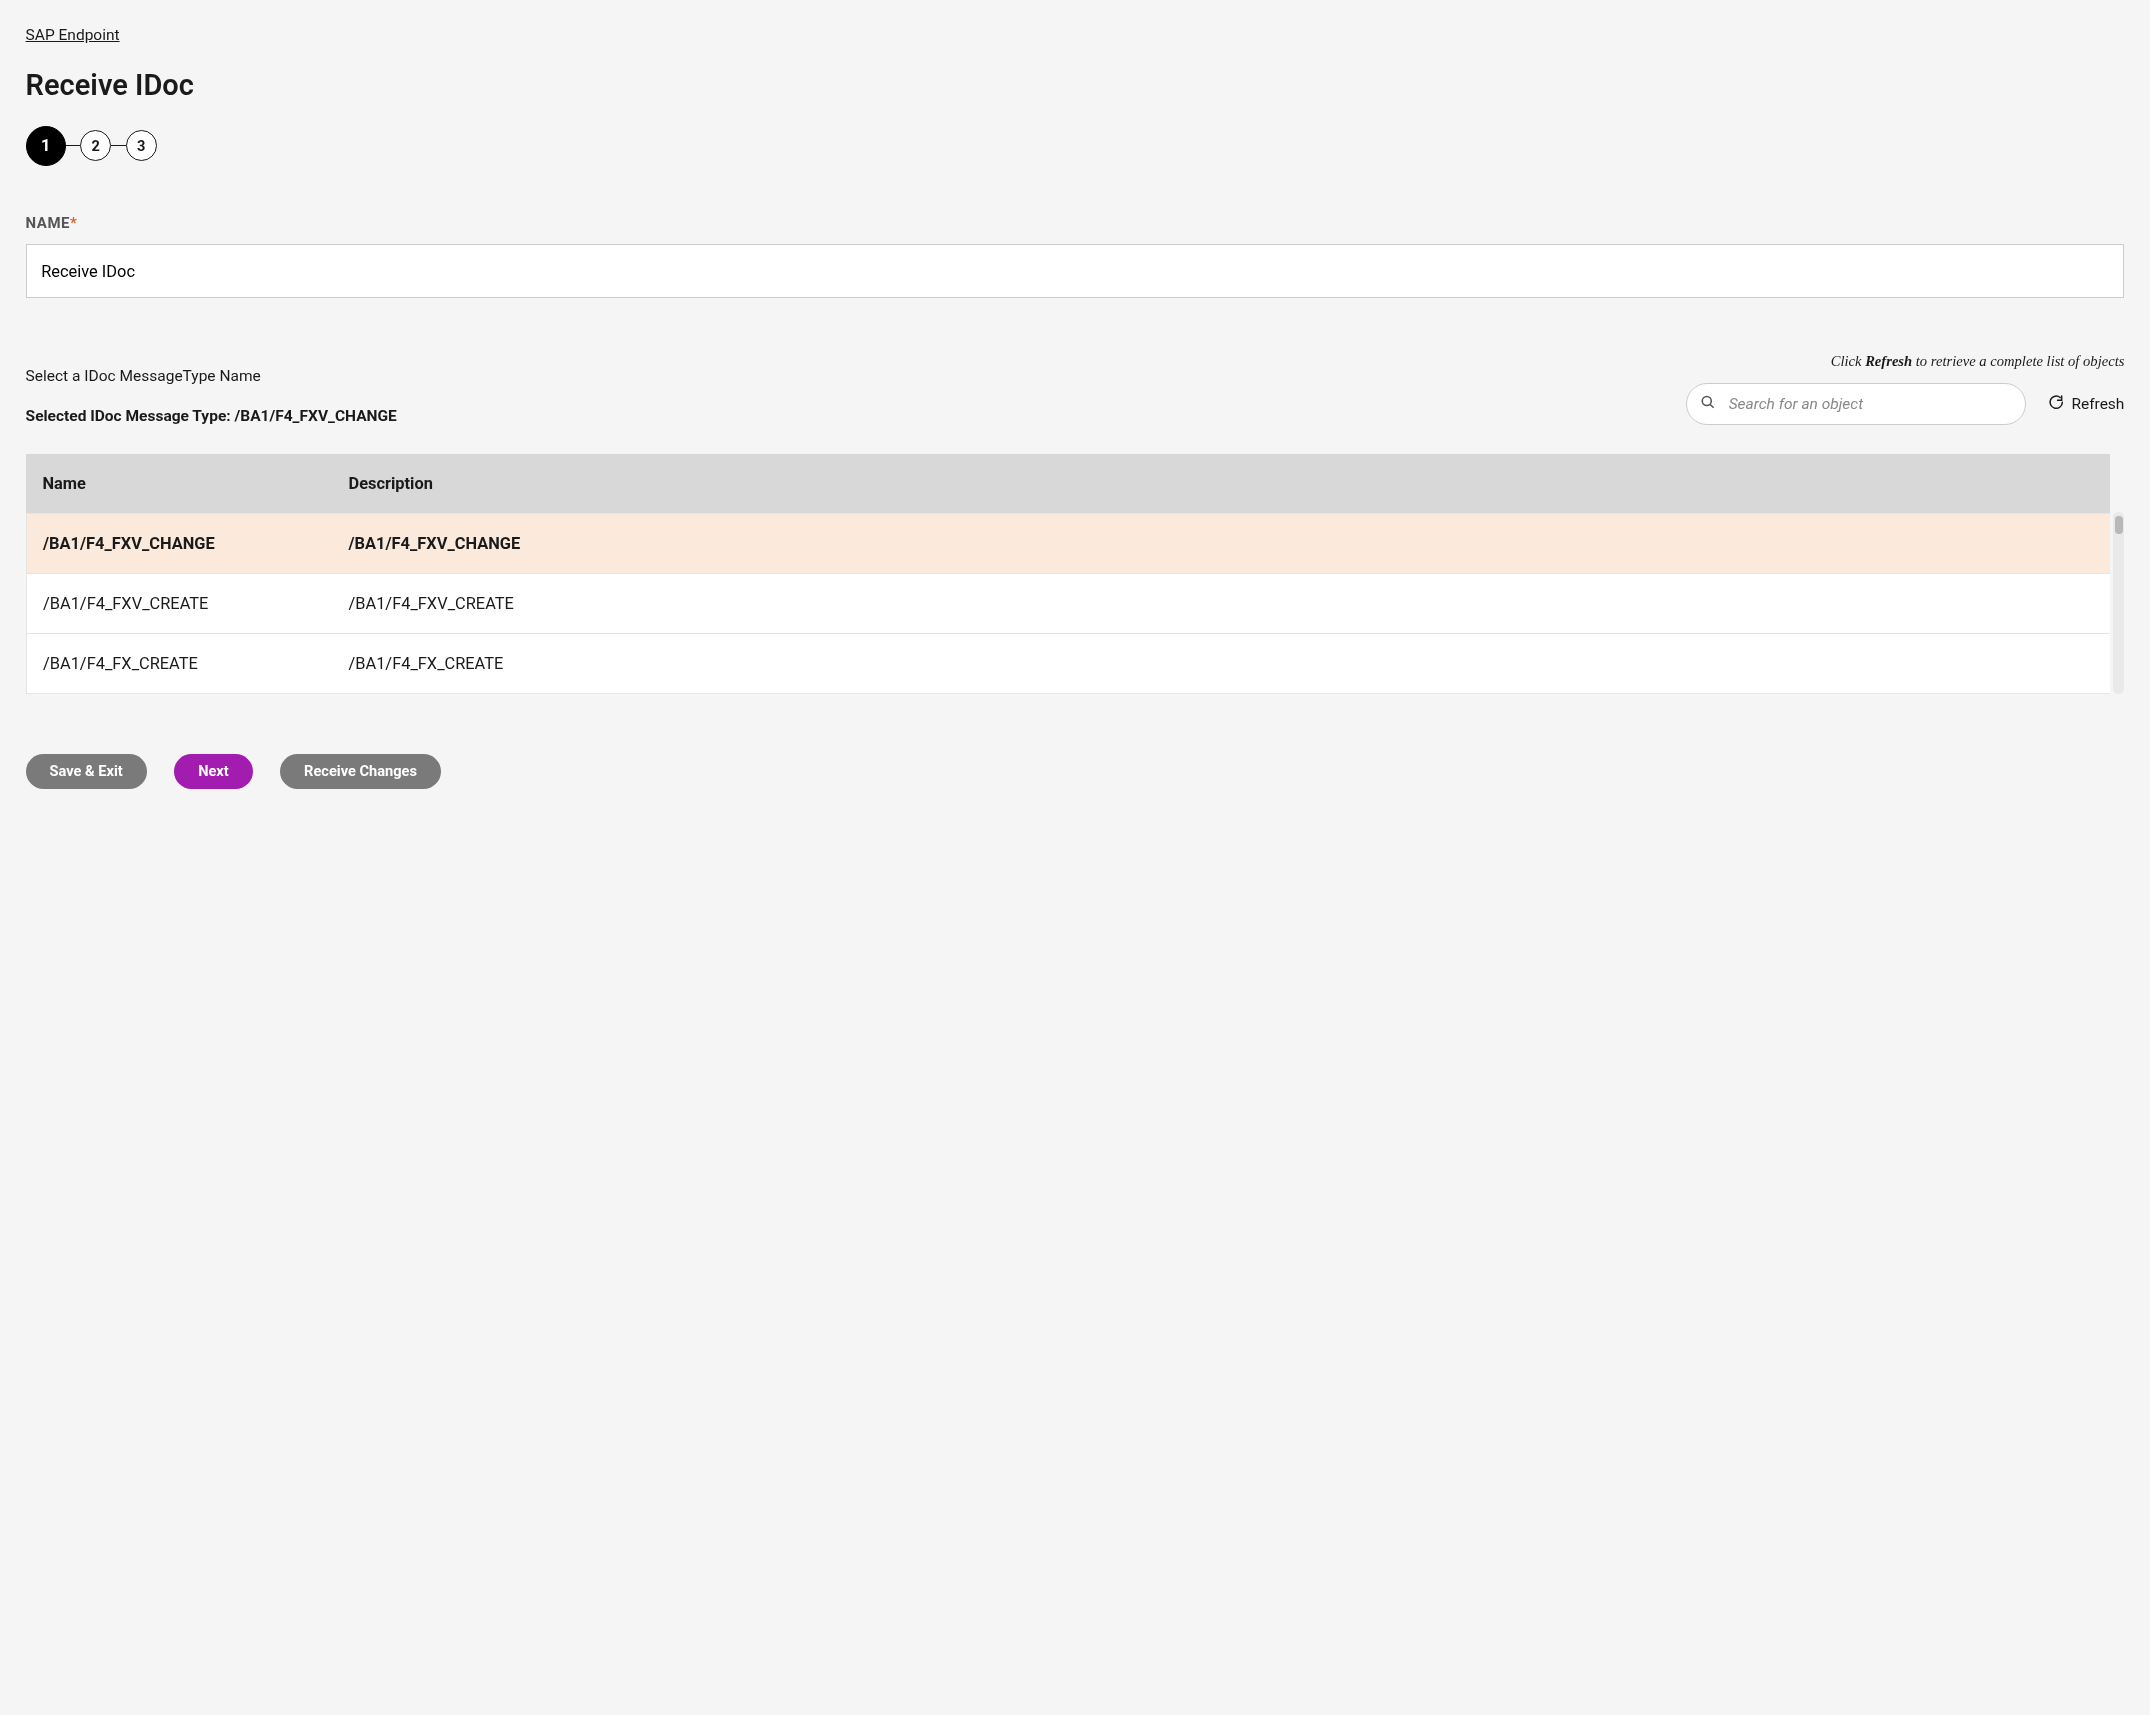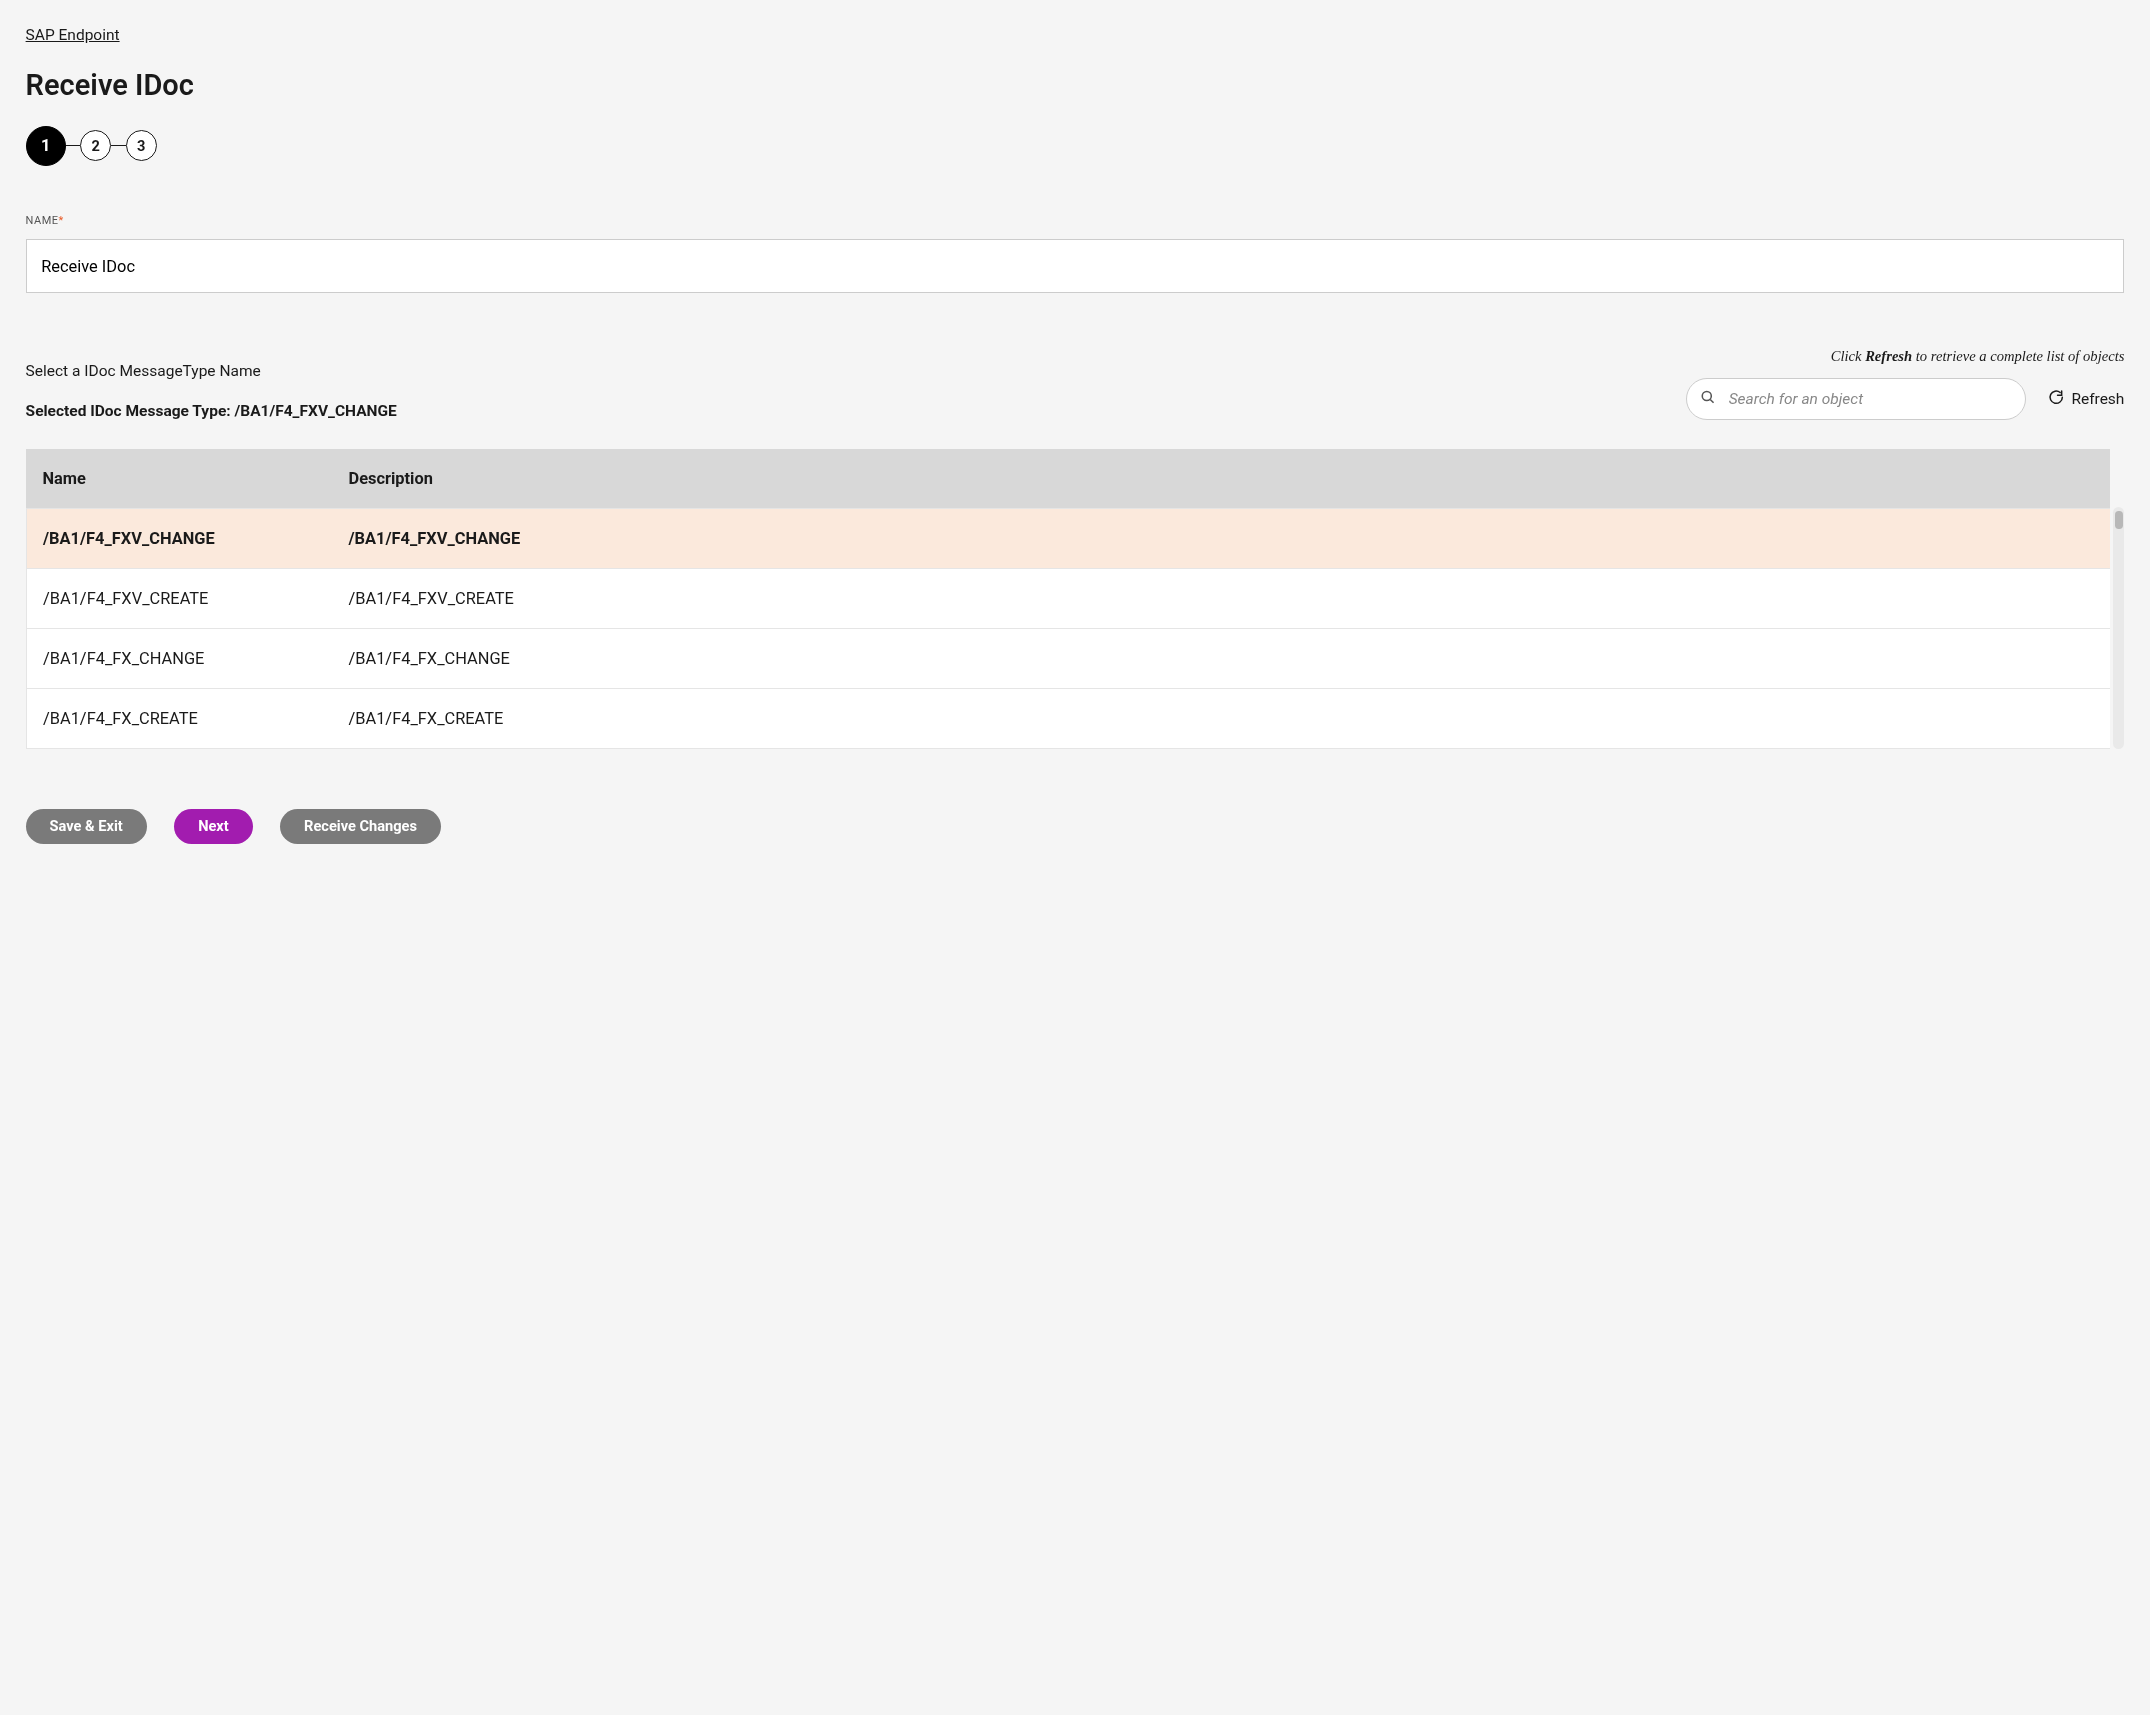--- a/index.html
+++ b/index.html
@@ -51,22 +51,22 @@
       width: 31px;
       height: 31px;
       font-size: 14.6px;
     }
     .step-connector {
       width: 14.6px;
       height: 1.4px;
       background: #1a1a1a;
     }
     .field-label {
-      font-size: 11px;
-      font-weight: 400;
+      font-size: 15px;
+      font-weight: 700;
       letter-spacing: 0.5px;
       margin-bottom: 12.8px;
       color: #555;
     }
     .required-mark { color: #e85c2a; }
     .text-input {
       width: 100%;
       padding: 16.4px 14.6px;
       font-size: 16.4px;
       border: 0.9px solid #ccc;
@@ -284,24 +284,20 @@
     <tbody id="table-body">
         <tr class="selected">
           <td>/BA1/F4_FXV_CHANGE</td>
           <td>/BA1/F4_FXV_CHANGE</td>
         </tr>
         <tr>
           <td>/BA1/F4_FXV_CREATE</td>
           <td>/BA1/F4_FXV_CREATE</td>
         </tr>
         <tr>
-          <td>/BA1/F4_FX_CHANGE</td>
-          <td>/BA1/F4_FX_CHANGE</td>
-        </tr>
-        <tr>
           <td>/BA1/F4_FX_CREATE</td>
           <td>/BA1/F4_FX_CREATE</td>
         </tr>
       </tbody>
   </table>
   <div class="scrollbar-track">
     <div class="scrollbar-thumb"></div>
   </div>
 </div>
 

